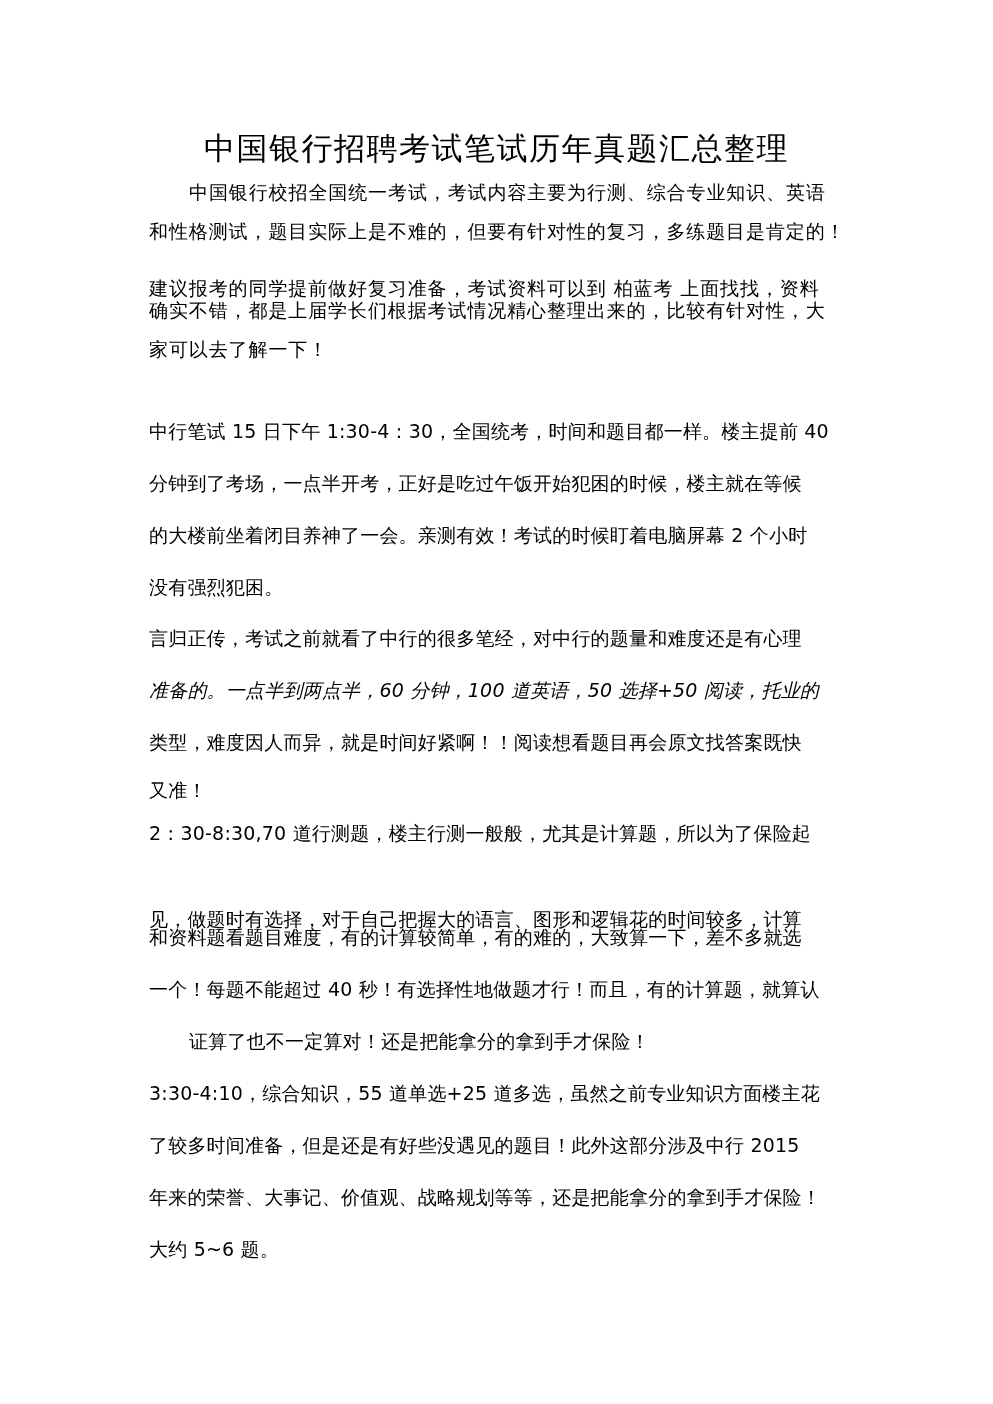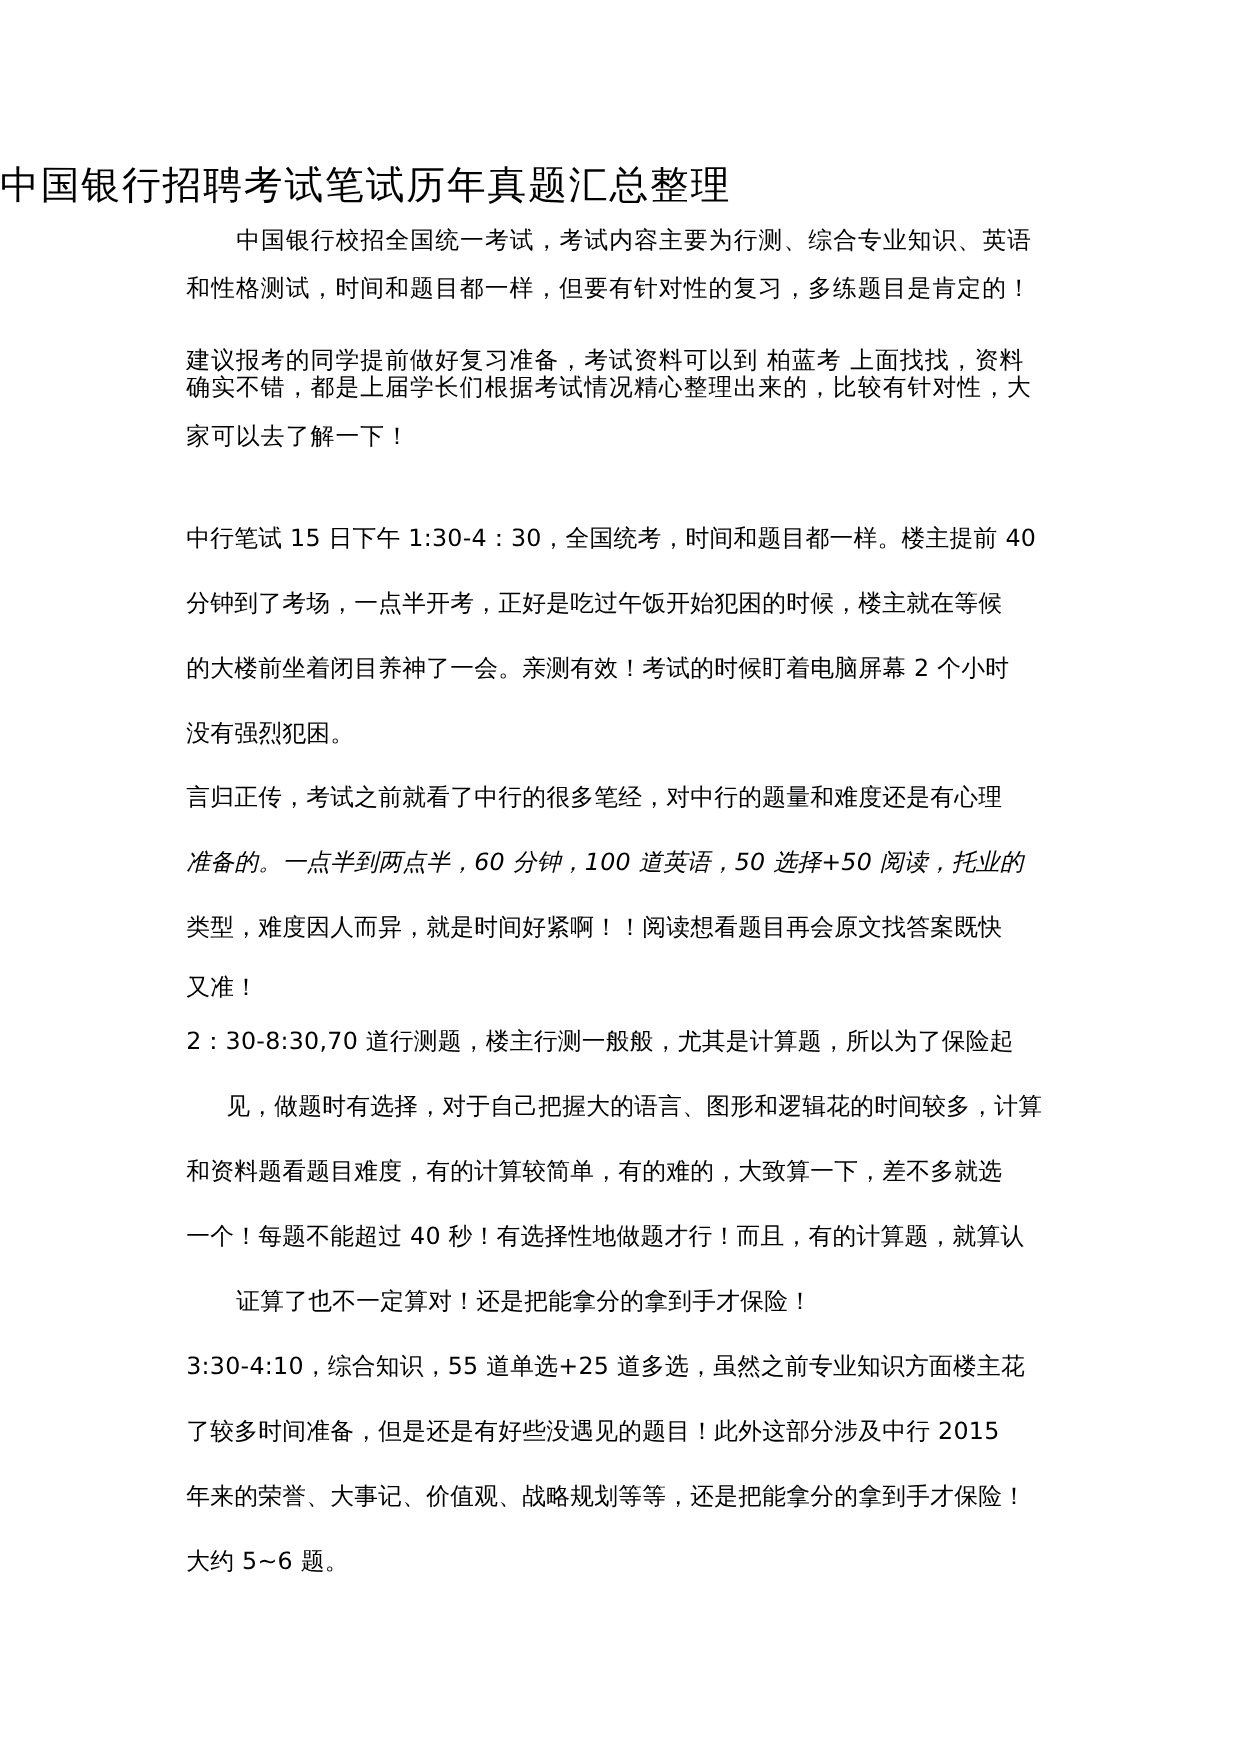--- a/index.html
+++ b/index.html
@@ -21,20 +21,21 @@
       top: 0;
       width: 993px;
       height: 1404px;
       background: #ffffff;
     }
     .title {
       position: absolute;
       left: 0;
       top: 128px;
       width: 993px;
+      text-align: center;
       font-size: 31px;
       line-height: 40px;
       letter-spacing: 1.5px;
       font-family: "DejaVu Serif", "Liberation Serif", serif;
       font-weight: normal;
       margin: 0;
     }
     .line {
       position: absolute;
       left: 149px;
@@ -62,21 +63,21 @@
   </style>
 </head>
 <body>
 
 <div class="page">
 
   <h1 class="title">中国银行招聘考试笔试历年真题汇总整理</h1>
 
   <div class="intro">
     <div class="line indent" style="top:179px;">中国银行校招全国统一考试，考试内容主要为行测、综合专业知识、英语</div>
-    <div class="line" style="top:218px;">和性格测试，时间和题目都一样，但要有针对性的复习，多练题目是肯定的！</div>
+    <div class="line" style="top:218px;">和性格测试，题目实际上是不难的，但要有针对性的复习，多练题目是肯定的！</div>
     <div class="line" style="top:275px;">建议报考的同学提前做好复习准备，考试资料可以到  柏蓝考  上面找找，资料</div>
     <div class="line" style="top:297px;">确实不错，都是上届学长们根据考试情况精心整理出来的，比较有针对性，大</div>
     <div class="line" style="top:336px;">家可以去了解一下！</div>
   </div>
 
 
   <div class="body">
     <div>
       <div class="line" style="top:418px;">中行笔试 15 日下午 1:30-4：30，全国统考，时间和题目都一样。楼主提前 40</div>
       <div class="line" style="top:470px;">分钟到了考场，一点半开考，正好是吃过午饭开始犯困的时候，楼主就在等候</div>
@@ -86,21 +87,21 @@
 
     <div>
       <div class="line" style="top:625px;">言归正传，考试之前就看了中行的很多笔经，对中行的题量和难度还是有心理</div>
       <div class="line" style="top:677px;font-style:italic;">准备的。一点半到两点半，60 分钟，100 道英语，50 选择+50 阅读，托业的</div>
       <div class="line" style="top:729px;">类型，难度因人而异，就是时间好紧啊！！阅读想看题目再会原文找答案既快</div>
       <div class="line" style="top:777px;">又准！</div>
     </div>
 
     <div>
       <div class="line" style="top:820px;">2：30-8:30,70 道行测题，楼主行测一般般，尤其是计算题，所以为了保险起</div>
-      <div class="line" style="top:872px;margin-left:32px;">见，做题时有选择，对于自己把握大的语言、图形和逻辑花的时间较多，计算</div>
+      <div class="line" style="top:906px;">见，做题时有选择，对于自己把握大的语言、图形和逻辑花的时间较多，计算</div>
       <div class="line" style="top:924px;">和资料题看题目难度，有的计算较简单，有的难的，大致算一下，差不多就选</div>
       <div class="line" style="top:976px;">一个！每题不能超过 40 秒！有选择性地做题才行！而且，有的计算题，就算认</div>
       <div class="line" style="top:1028px;margin-left:40px;">证算了也不一定算对！还是把能拿分的拿到手才保险！</div>
     </div>
 
     <div>
       <div class="line" style="top:1080px;">3:30-4:10，综合知识，55 道单选+25 道多选，虽然之前专业知识方面楼主花</div>
       <div class="line" style="top:1132px;">了较多时间准备，但是还是有好些没遇见的题目！此外这部分涉及中行 2015</div>
       <div class="line" style="top:1184px;">年来的荣誉、大事记、价值观、战略规划等等，还是把能拿分的拿到手才保险！</div>
       <div class="line" style="top:1236px;">大约 5~6 题。</div>

